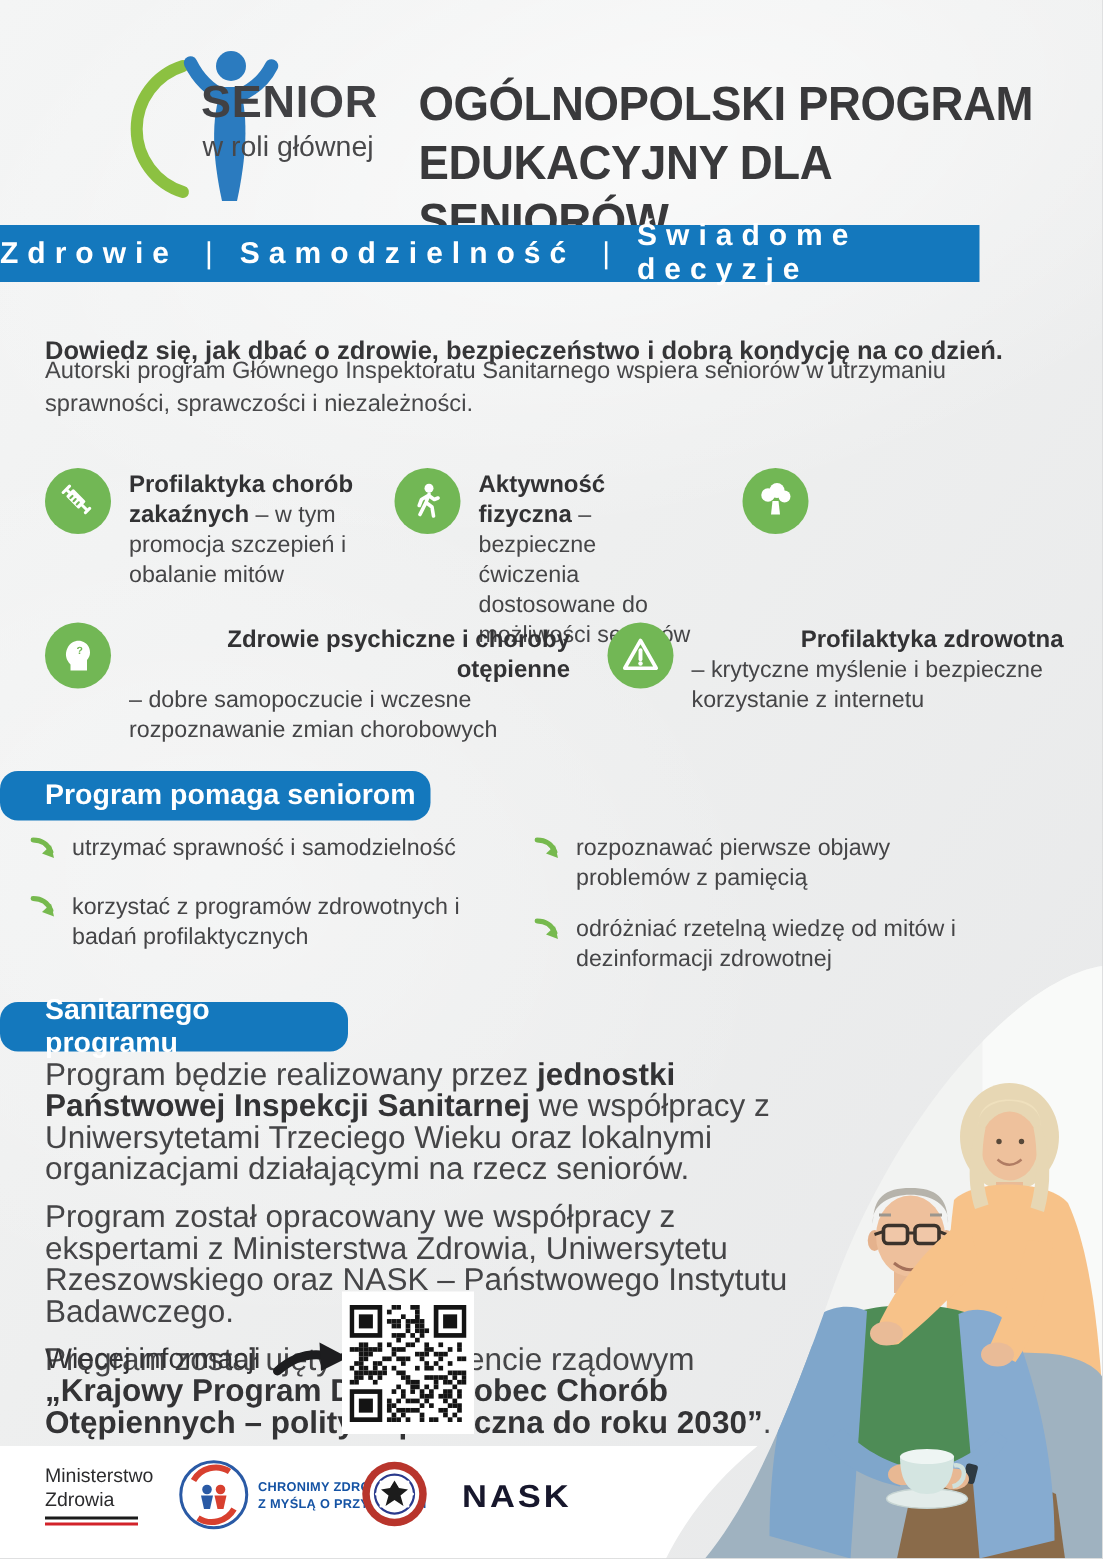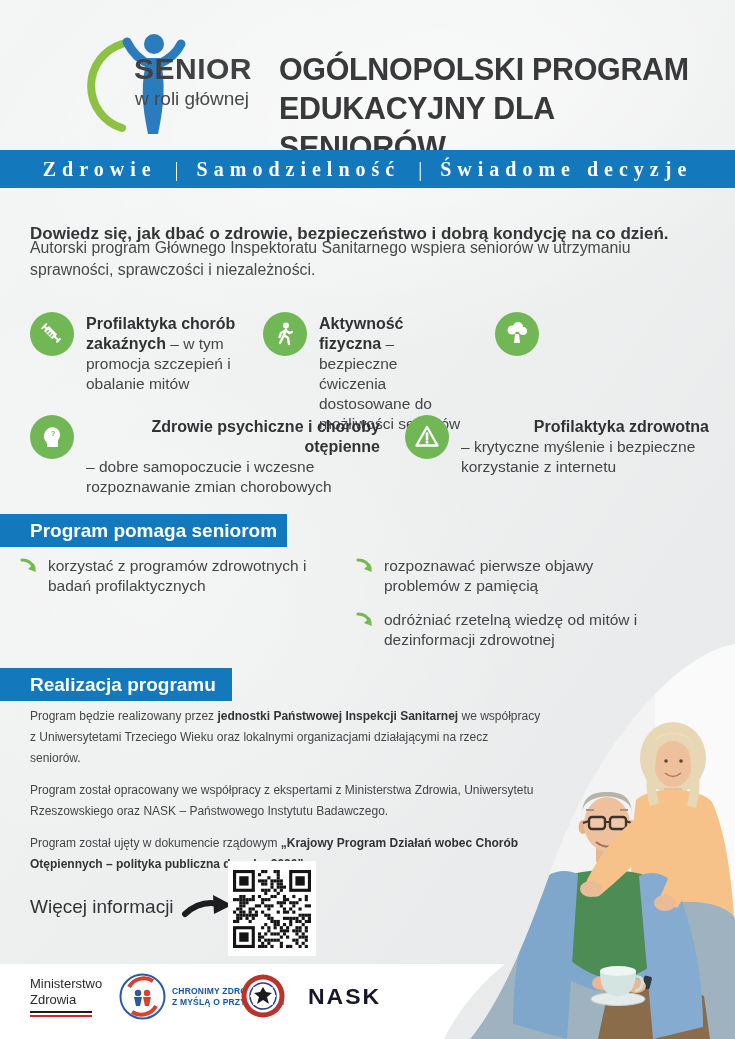--- a/index.html
+++ b/index.html
@@ -19,50 +19,50 @@
     transform:rotate(18deg);}
 
   
   .logo-wrap{left:38px;top:28px;width:230px;height:112px;}
   .logo-name{left:134px;top:52px;font-size:30px;font-weight:bold;color:#414144;letter-spacing:.5px;}
   .logo-tagline{left:135px;top:88px;font-size:19px;color:#48484a;}
   .title{left:279px;top:50px;width:470px;font-size:32px;line-height:39px;font-weight:bold;
     color:#39393b;transform:scaleX(.95);transform-origin:left top;letter-spacing:-.3px;}
 
   
-  .banner{left:0;top:150px;width:735px;height:38px;background:#1478bd;color:#fff;
-    display:flex;align-items:center;justify-content:center;font-size:20px;font-weight:bold;letter-spacing:6px;font-family:Liberation Serif, serif;}
+  .banner{left:0;top:150px;width:653px;height:38px;background:#1478bd;color:#fff;
+    display:flex;align-items:center;justify-content:center;font-size:20px;font-weight:bold;letter-spacing:6px;}
   .banner .sep{margin:0 18px;font-weight:normal;letter-spacing:0;}
 
   
   .intro-head{left:30px;top:224px;width:660px;font-size:17px;font-weight:bold;color:#353537;}
   .intro-body{left:30px;top:237px;width:636px;font-size:15.8px;line-height:22px;color:#48484a;}
 
   
   .topic{position:absolute;display:flex;gap:12px;align-items:flex-start;}
   .tcircle{flex:0 0 44px;width:44px;height:44px;border-radius:50%;background:#72b755;
     display:flex;align-items:center;justify-content:center;}
   .ttext{font-size:15.5px;line-height:20px;color:#454547;padding-top:2px;}
   .ttext b{color:#323234;font-size:16px;text-align:right;}
   .stack .ttext b{display:block;}
 
   
   .secbar{height:33px;background:#1478bd;color:#fff;font-size:19px;font-weight:bold;
-    display:flex;align-items:center;padding-left:30px;}
+    display:flex;align-items:center;padding-left:30px;border-radius:12px;}
   .bar1{left:0;top:514px;width:287px;}
   .bar2{left:0;top:668px;width:232px;}
 
   
   .bcol{position:absolute;display:flex;flex-direction:column;gap:14px;}
   .bullet{display:flex;gap:10px;align-items:flex-start;font-size:15.5px;line-height:20px;color:#454547;}
   .barrow{flex:0 0 18px;margin-top:1px;}
 
   
   .paras{left:30px;top:706px;width:512px;}
-  .para{margin:0 0 11px 0;font-size:12px;line-height:21px;color:#454547;}
+  .para{margin:0 0 11px 0;font-size:21px;line-height:21px;color:#454547;}
   .para b{color:#333335;}
 
   
   .moreinfo{left:30px;top:896px;font-size:19px;font-weight:normal;color:#333335;}
   .bigarrow{left:182px;top:892px;}
   .qrbox{left:228px;top:861px;width:88px;height:95px;background:#fff;display:flex;align-items:center;justify-content:center;}
 
   
   .footer-shape{left:0;bottom:0;z-index:3;}
   .footer{left:0;bottom:0;width:520px;height:75px;z-index:4;}
@@ -228,20 +228,27 @@
   </div>
 
   <div class="abs secbar bar1">Program pomaga seniorom</div>
 
   <div class="bcol" style="left:20px;top:556px;width:290px">
     <div class="bullet">
       <span class="barrow"><svg width="18" height="18" viewBox="0 0 18 18">
             <path d="M2,3 C8,3 12,6 14,11" stroke="#76b94e" stroke-width="3.2" fill="none" stroke-linecap="round"></path>
             <path d="M8,12 L16,15 L14,6.5 Z" fill="#76b94e"></path>
           </svg></span>
+      <span style="width:262px">utrzymać sprawność i samodzielność</span>
+    </div>
+    <div class="bullet">
+      <span class="barrow"><svg width="18" height="18" viewBox="0 0 18 18">
+            <path d="M2,3 C8,3 12,6 14,11" stroke="#76b94e" stroke-width="3.2" fill="none" stroke-linecap="round"></path>
+            <path d="M8,12 L16,15 L14,6.5 Z" fill="#76b94e"></path>
+          </svg></span>
       <span style="width:262px">korzystać z programów zdrowotnych i badań profilaktycznych</span>
     </div>
   </div>
 
   <div class="bcol" style="left:356px;top:556px;width:290px">
     <div class="bullet">
       <span class="barrow"><svg width="18" height="18" viewBox="0 0 18 18">
             <path d="M2,3 C8,3 12,6 14,11" stroke="#76b94e" stroke-width="3.2" fill="none" stroke-linecap="round"></path>
             <path d="M8,12 L16,15 L14,6.5 Z" fill="#76b94e"></path>
           </svg></span>
@@ -249,21 +256,21 @@
     </div>
     <div class="bullet">
       <span class="barrow"><svg width="18" height="18" viewBox="0 0 18 18">
             <path d="M2,3 C8,3 12,6 14,11" stroke="#76b94e" stroke-width="3.2" fill="none" stroke-linecap="round"></path>
             <path d="M8,12 L16,15 L14,6.5 Z" fill="#76b94e"></path>
           </svg></span>
       <span style="width:262px">odróżniać rzetelną wiedzę od mitów i dezinformacji zdrowotnej</span>
     </div>
   </div>
 
-  <div class="abs secbar bar2">Realizacja programu</div>
+  <div class="abs secbar bar2">Sanitarnego programu</div>
 
   <div class="abs paras">
     <p class="para"><span>Program będzie realizowany przez </span><b>jednostki Państwowej Inspekcji Sanitarnej</b><span> we współpracy z Uniwersytetami Trzeciego Wieku oraz lokalnymi organizacjami działającymi na rzecz seniorów.</span></p>
     <p class="para"><span>Program został opracowany we współpracy z ekspertami z Ministerstwa Zdrowia, Uniwersytetu Rzeszowskiego oraz NASK – Państwowego Instytutu Badawczego.</span><b></b><span></span></p>
     <p class="para" style="width:492px"><span>Program został ujęty w dokumencie rządowym </span><b>„Krajowy Program Działań wobec Chorób Otępiennych – polityka publiczna do roku 2030”</b><span>.</span></p>
   </div>
 
   <div class="abs moreinfo">Więcej informacji</div>
   <svg class="abs bigarrow" width="52" height="32" viewBox="0 0 52 32">
     <path d="M3,22 C13,13 24,10 34,11.5" stroke="#1d1d1f" stroke-width="6" fill="none" stroke-linecap="round"></path>

